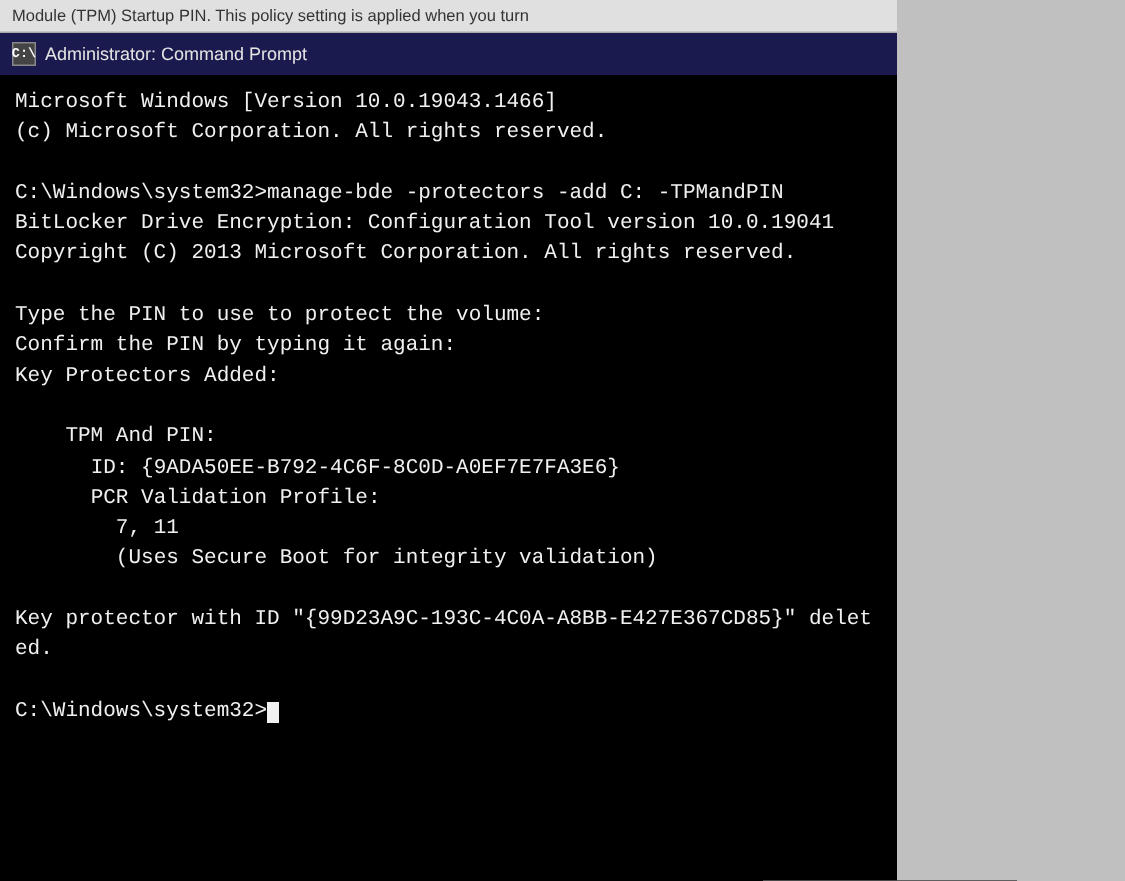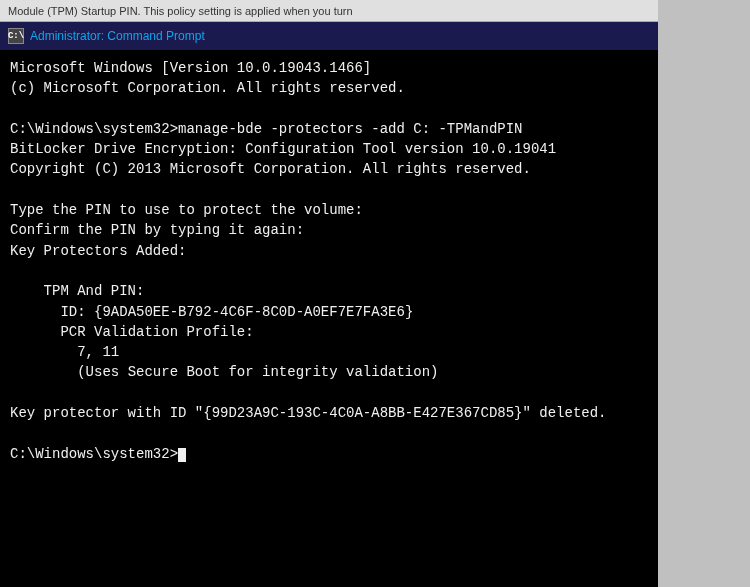--- a/index.html
+++ b/index.html
@@ -10,21 +10,21 @@
 
     body {
       width: 750px;
       height: 587px;
       background: #c0c0c0;
       font-family: 'Courier New', Courier, monospace;
       overflow: hidden;
     }
 
     .window {
-      width: 658px;
+      width: 598px;
       height: 587px;
       display: flex;
       flex-direction: column;
     }
 
     .title-bar {
       background: #1a1a4e;
       height: 28px;
       display: flex;
       align-items: center;
@@ -41,21 +41,21 @@
       display: flex;
       align-items: center;
       justify-content: center;
       font-size: 10px;
       color: #ccc;
       font-weight: bold;
       flex-shrink: 0;
     }
 
     .title-bar-text {
-      color: #0ea5e9;
+      color: #e5e5e5;
       font-size: 12px;
       font-family: 'Segoe UI', Arial, sans-serif;
       flex: 1;
     }
 
     .terminal-body {
       background: #000000;
       flex: 1;
       padding: 8px 10px;
       overflow: hidden;

